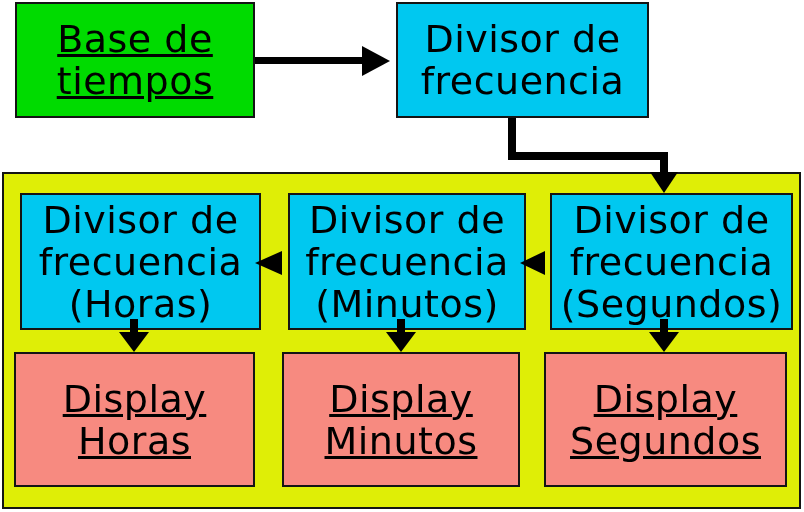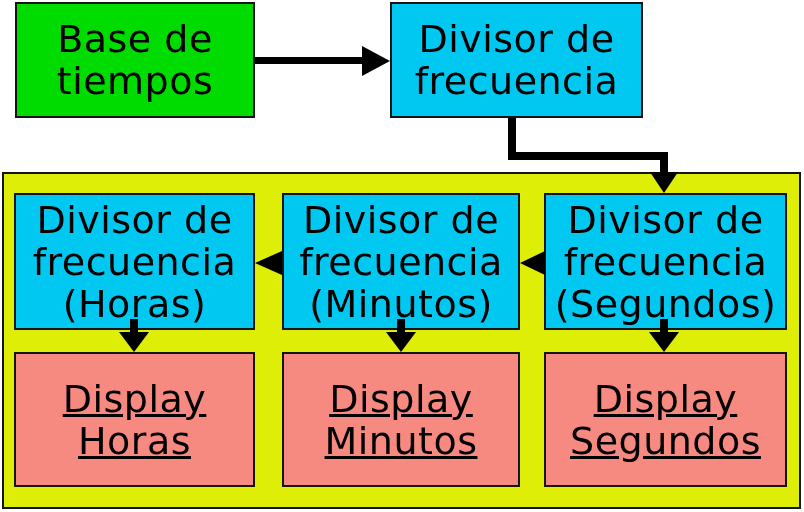--- a/index.html
+++ b/index.html
@@ -14,22 +14,22 @@
   .node{
     position:absolute;
     box-sizing:border-box;
     border:2px solid var(--border,#141414);
     display:flex;align-items:center;justify-content:center;
     text-align:center;
     white-space:pre-line;
     font-size:38px;line-height:42px;
     letter-spacing:0.5px;
   }
-  .fill-base{background:var(--base-fill,#00db00);}
-  .fill-divider{background:var(--divider-fill,#00c8f0);}
+  .fill-base{background:var(--base-fill,#00db00);text-decoration:underline;}
+  .fill-divider{background:var(--divider-fill,#00c8f0);margin-left:6px;}
   .fill-display{background:var(--display-fill,#f78a80);text-decoration:underline;}
   .container{
     position:absolute;
     box-sizing:border-box;
     left:2px;top:172px;width:799px;height:337px;
     background:var(--container-fill,#dfee06);
     border:2px solid var(--border,#141414);
   }
   
   #node-base{left:15px;top:2px;width:240px;height:116px;}

